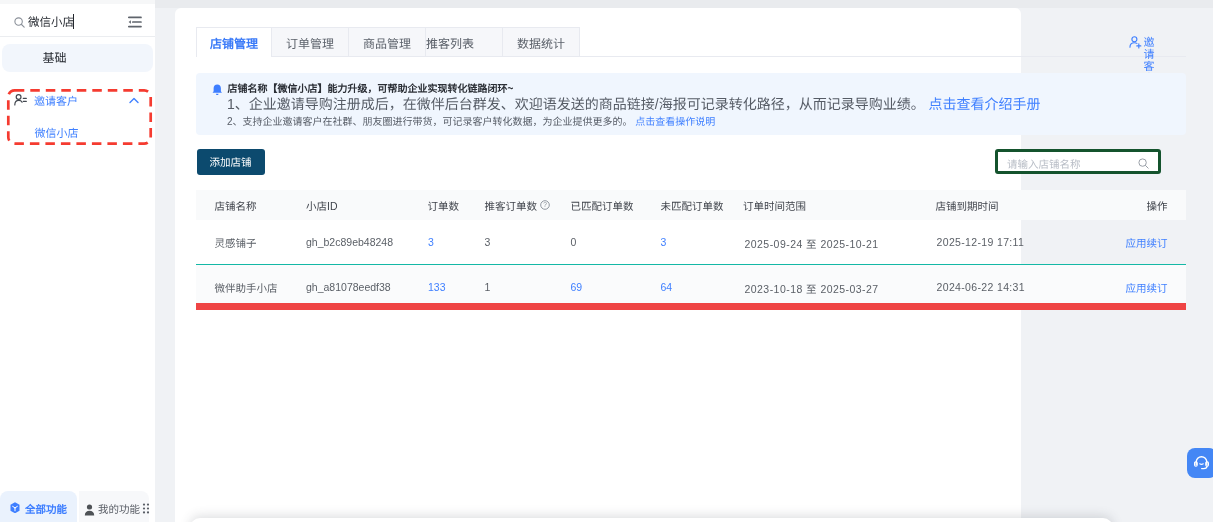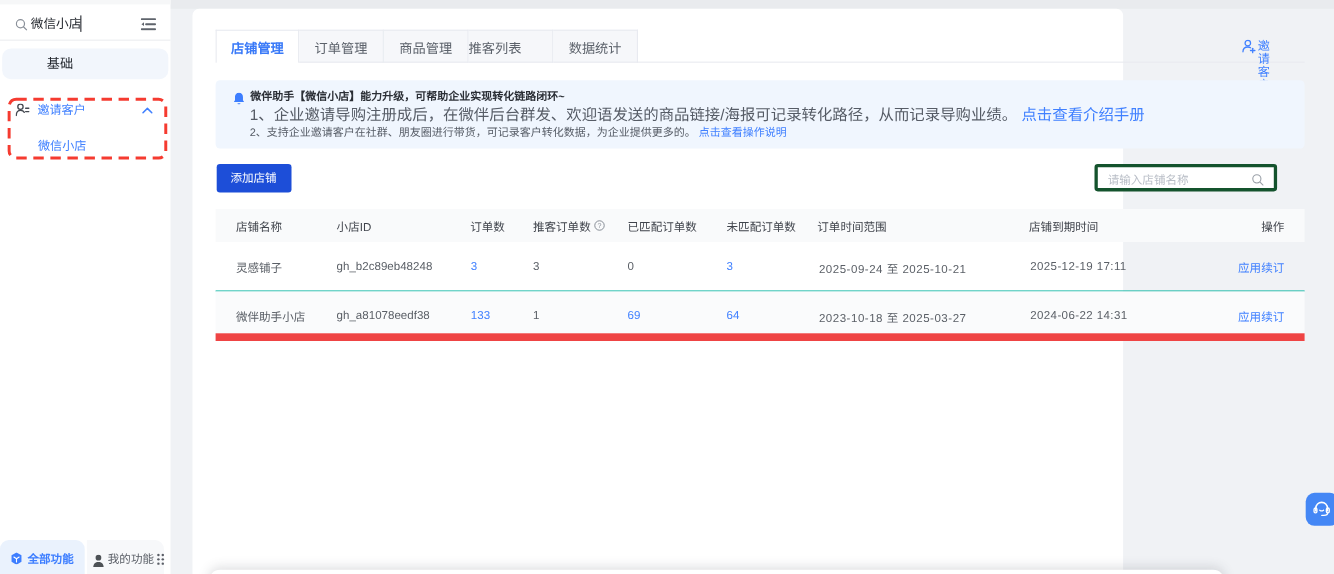--- a/index.html
+++ b/index.html
@@ -91,26 +91,26 @@
     <line x1="10.2" y1="8.2" x2="10.2" y2="12.4" stroke="#4080ff" stroke-width="1.2" stroke-linecap="round"></line>
     <line x1="8.1" y1="10.3" x2="12.3" y2="10.3" stroke="#4080ff" stroke-width="1.2" stroke-linecap="round"></line>
   </svg>
   <div class="abs" style="left:968.5px;top:28px;font-size:11px;color:#4080ff;line-height:12px;">邀请客户</div>
 
   <div class="abs" style="left:21px;top:65px;width:990px;height:62px;background:#f0f6fe;border-radius:4px;">
     <svg class="abs" style="left:15.5px;top:10.5px;" width="10.5" height="11.5" viewBox="0 0 11 12">
       <path d="M5.5 0.4 C3.1 0.4 1.7 2.1 1.7 4.4 V7.5 L0.6 9.2 H10.4 L9.3 7.5 V4.4 C9.3 2.1 7.9 0.4 5.5 0.4 Z" fill="#3d7eff"></path>
       <path d="M4.1 10.2 a1.4 1.4 0 0 0 2.8 0" fill="#3d7eff"></path>
     </svg>
-    <div class="abs" style="left:31.5px;top:7px;font-size:10px;font-weight:bold;color:#2b2f36;line-height:17px;">微伴助手【微信小店】能力升级，可帮助企业实现转化链路闭环~</div>
+    <div class="abs" style="left:31.5px;top:7px;font-size:10px;font-weight:bold;color:#2b2f36;line-height:17px;">店铺名称【微信小店】能力升级，可帮助企业实现转化链路闭环~</div>
     <div class="abs" style="left:31px;top:23px;font-size:14px;color:#565c66;line-height:17px;">1、企业邀请导购注册成后，在微伴后台群发、欢迎语发送的商品链接/海报可记录转化路径，从而记录导购业绩。<span style="color:#4080ff;">&nbsp;点击查看介绍手册</span></div>
     <div class="abs" style="left:31px;top:40px;font-size:10px;color:#565c66;line-height:17px;">2、支持企业邀请客户在社群、朋友圈进行带货，可记录客户转化数据，为企业提供更多的。<span style="color:#4080ff;">&nbsp;点击查看操作说明</span></div>
   </div>
 
-  <div class="abs" style="left:21.5px;top:140.5px;width:68px;height:26px;background:#1d4ed8;border-radius:3px;text-align:center;line-height:26px;font-size:10.5px;color:#fff;">添加店铺</div>
+  <div class="abs" style="left:21.5px;top:140.5px;width:68px;height:26px;background:#0c4a6e;border-radius:3px;text-align:center;line-height:26px;font-size:10.5px;color:#fff;">添加店铺</div>
 
   <div class="abs" style="left:820px;top:140.5px;width:166px;height:25px;border:3px solid #14532d;border-radius:3px;background:#fff;">
     <div class="abs" style="left:9px;top:6px;font-size:10.5px;color:#b8bdc6;line-height:12px;">请输入店铺名称</div>
     <svg class="abs" style="right:9px;top:6.5px;" width="11" height="11" viewBox="0 0 11 11">
       <circle cx="4.6" cy="4.6" r="3.7" fill="none" stroke="#9aa0a8" stroke-width="1"></circle>
       <line x1="7.5" y1="7.5" x2="10.2" y2="10.2" stroke="#9aa0a8" stroke-width="1" stroke-linecap="round"></line>
     </svg>
   </div>
 
   <div class="abs" style="left:21px;top:182px;width:990px;height:120px;font-size:10.5px;">

